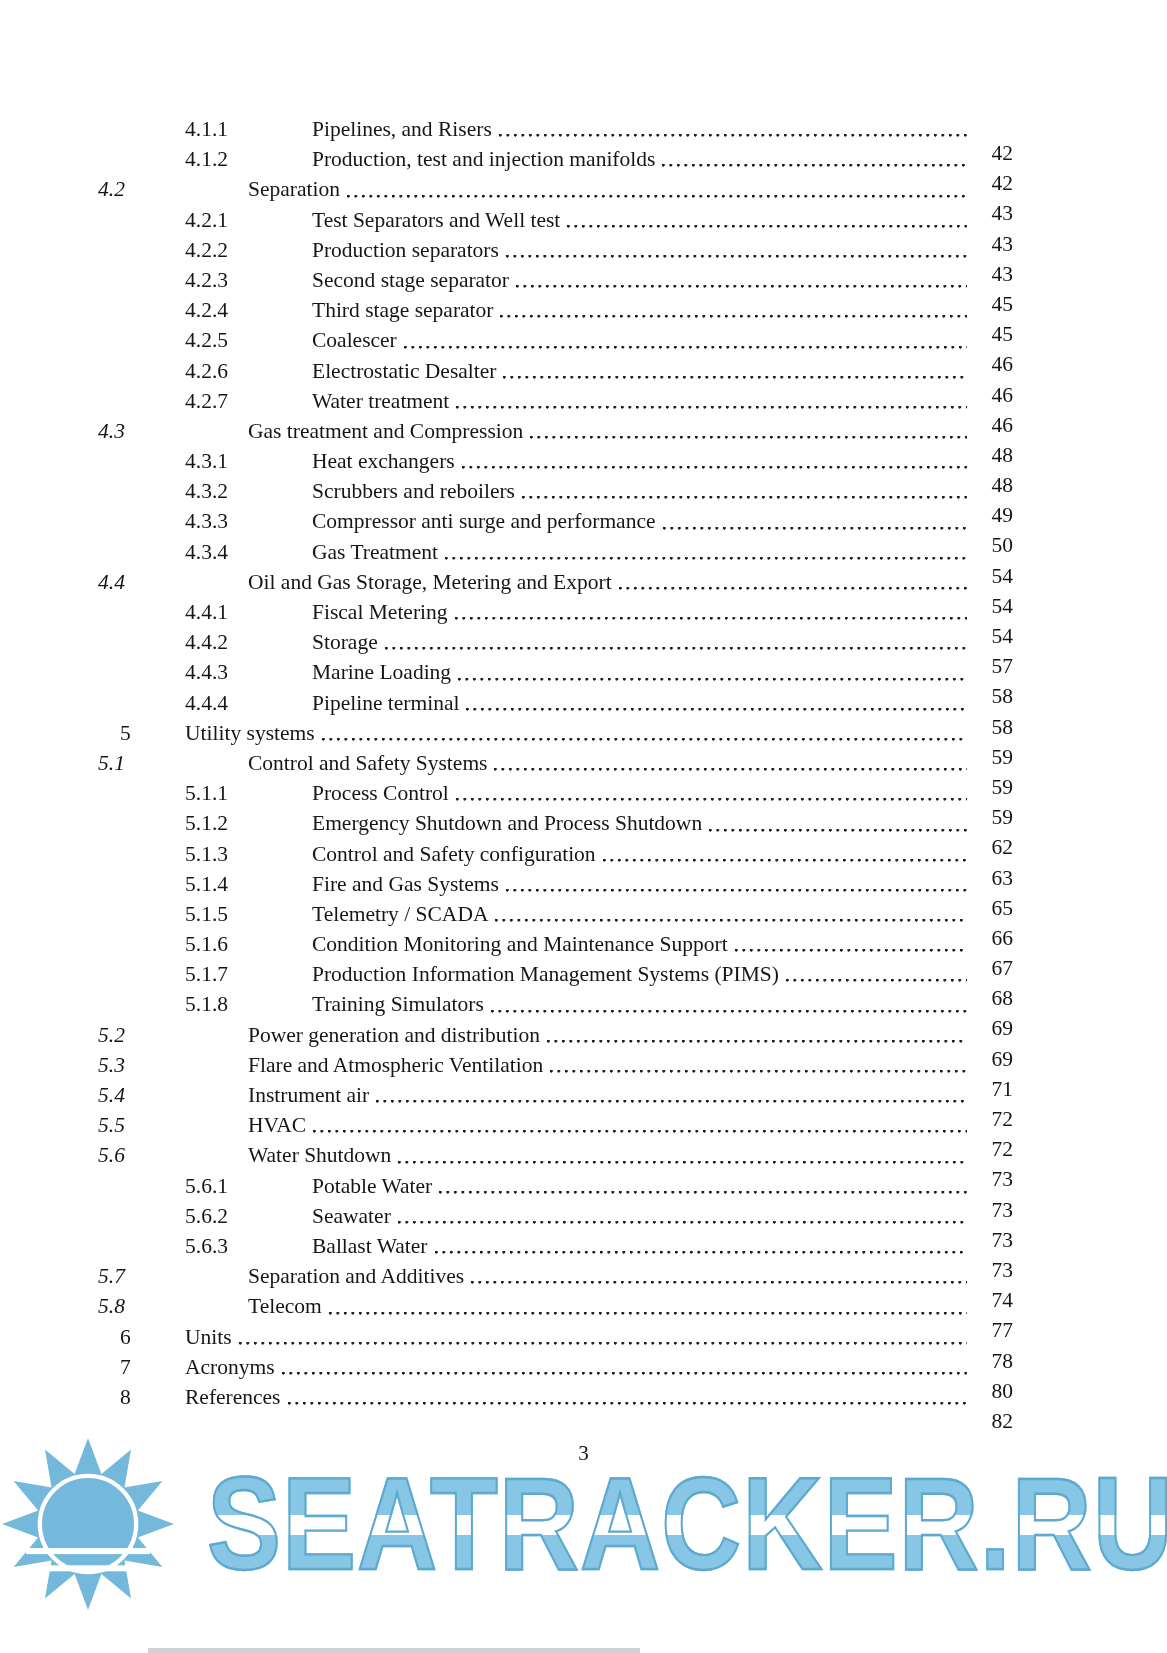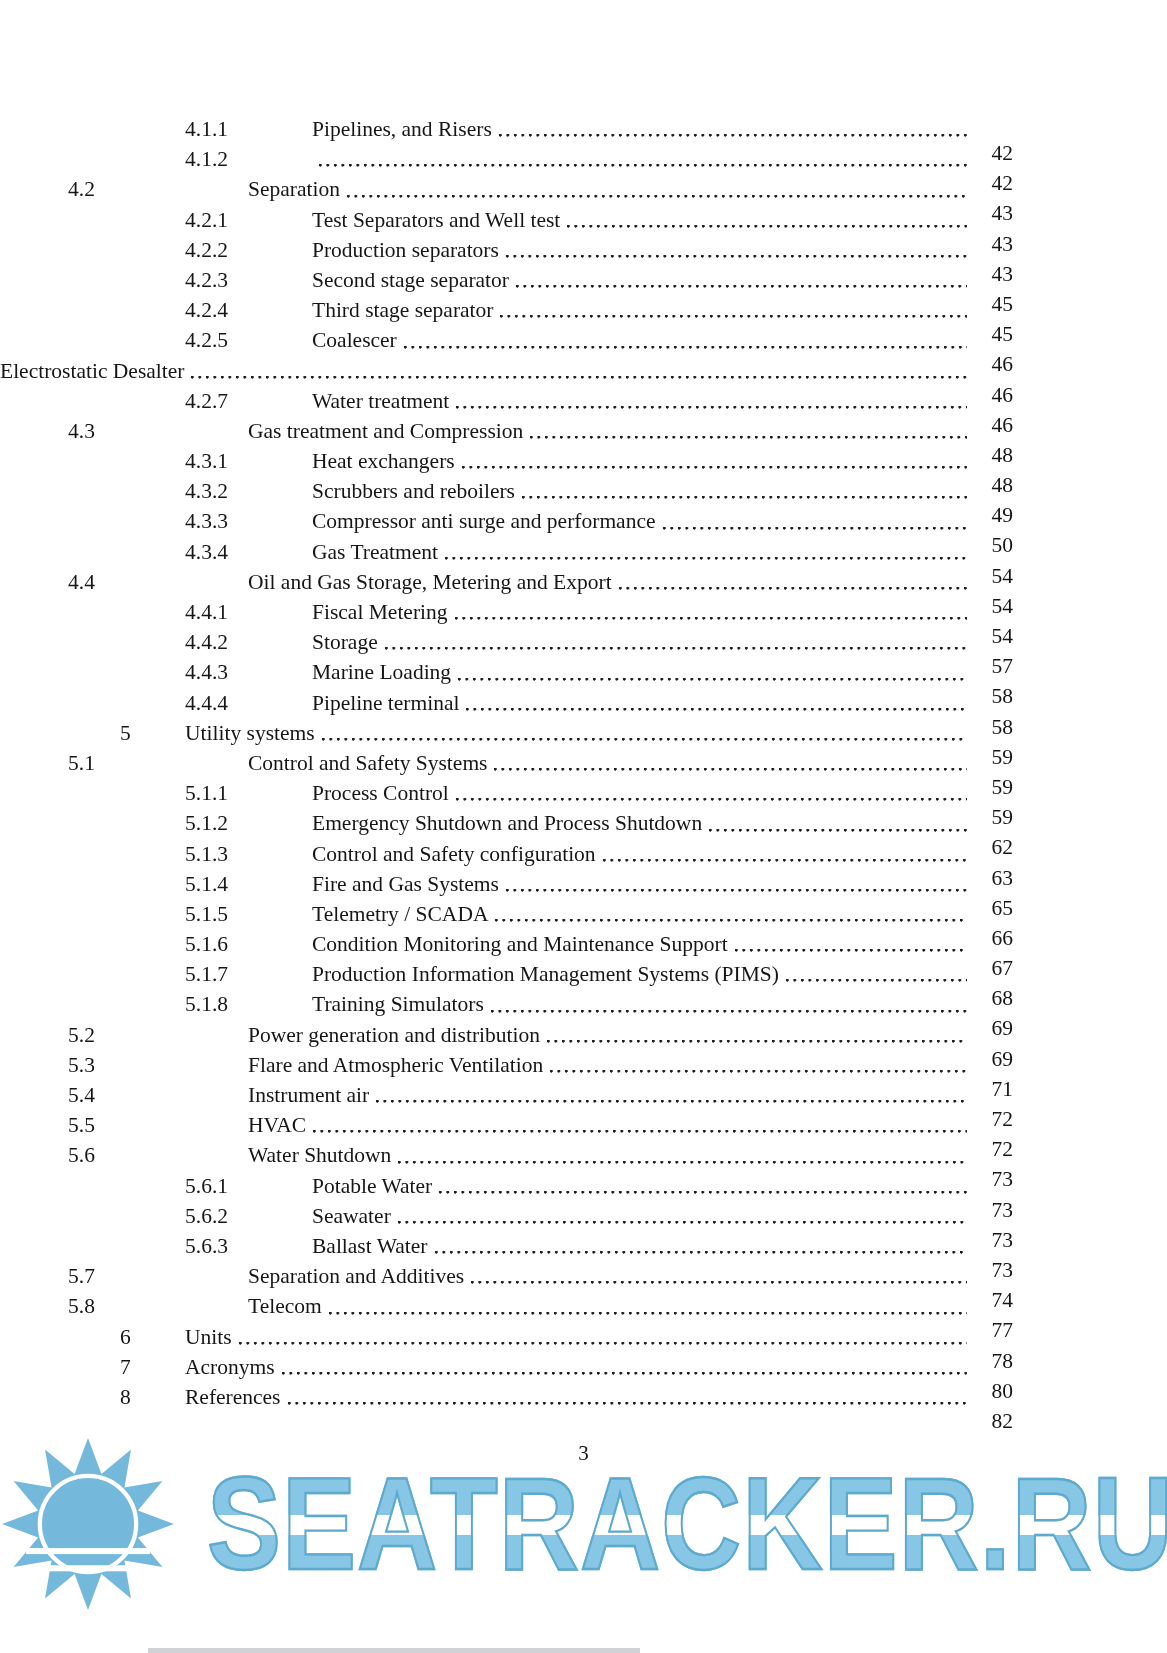--- a/index.html
+++ b/index.html
@@ -29,21 +29,21 @@
     font-size: 21.5px;
     line-height: 30.2px;
     height: 30.2px;
     white-space: nowrap;
   }
   .num {
     flex: 0 0 auto;
     box-sizing: border-box;
   }
   .row.lv1 .num { padding-left: 120px; width: 185px; }
-  .row.lv2 .num { padding-left: 68px; width: 248px; }
+  .row.lv2 .num { padding-left: 98px; width: 248px; font-style: italic; }
   .row.lv3 .num { padding-left: 185px; width: 312px; }
   .title {
     flex: 0 0 auto;
     white-space: nowrap;
   }
   .dots {
     flex: 1 1 auto;
     min-width: 10px;
     margin: 0 4px 0 6px;
     background-image: radial-gradient(circle at 2.2px 2.2px, #1d1d1d 1.25px, rgba(0,0,0,0) 1.6px);
@@ -132,20 +132,21 @@
 
   <main class="toc" id="toc">
       <div class="row lv3">
         <span class="num">4.1.1</span>
         <span class="title">Pipelines, and Risers</span>
         <span class="dots"></span>
         <span class="page">42</span>
       </div>
       <div class="row lv3">
         <span class="num">4.1.2</span>
+        <span class="title">Production, test and injection manifolds</span>
         <span class="dots"></span>
         <span class="page">42</span>
       </div>
       <div class="row lv2">
         <span class="num">4.2</span>
         <span class="title">Separation</span>
         <span class="dots"></span>
         <span class="page">43</span>
       </div>
       <div class="row lv3">
@@ -172,20 +173,21 @@
         <span class="dots"></span>
         <span class="page">45</span>
       </div>
       <div class="row lv3">
         <span class="num">4.2.5</span>
         <span class="title">Coalescer</span>
         <span class="dots"></span>
         <span class="page">46</span>
       </div>
       <div class="row lv3">
+        <span class="num">4.2.6</span>
         <span class="title">Electrostatic Desalter</span>
         <span class="dots"></span>
         <span class="page">46</span>
       </div>
       <div class="row lv3">
         <span class="num">4.2.7</span>
         <span class="title">Water treatment</span>
         <span class="dots"></span>
         <span class="page">46</span>
       </div>

